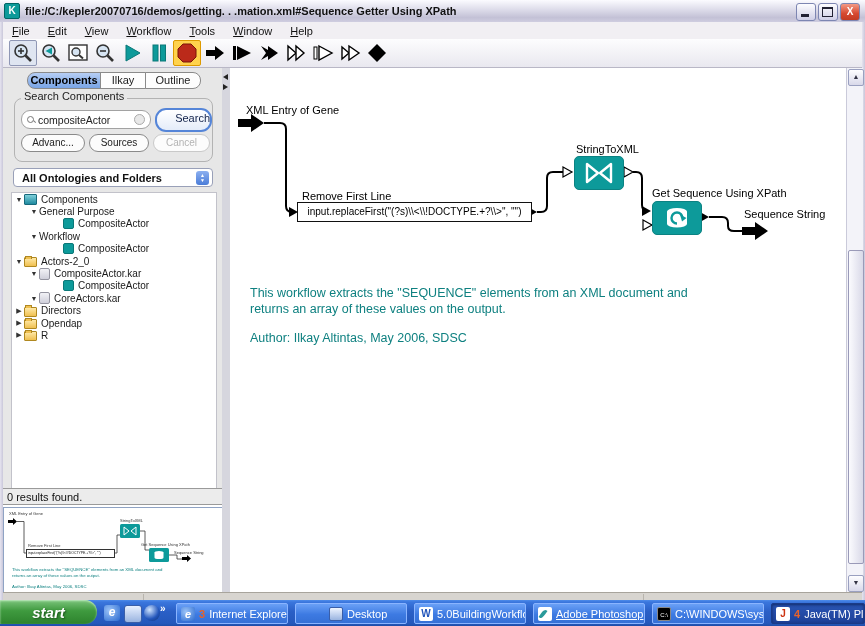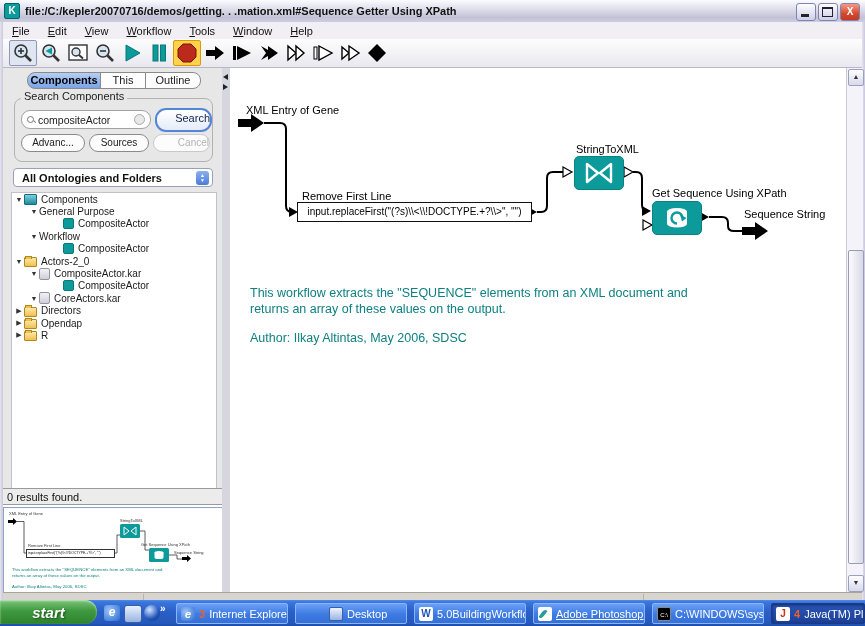--- a/index.html
+++ b/index.html
@@ -232,35 +232,35 @@
       </span>
     <span class="tbtn">
       <svg width="22" height="22">
           <polygon points="11,2 20,11 11,20 2,11" fill="#000"></polygon>
         </svg>
       </span>
   </div>
 
   <div class="abs" id="leftpanel">
     <div class="abs tab active" style="left:24px;width:72px;border-radius:8px 0 0 8px;">Components</div>
-    <div class="abs tab" style="left:97px;width:44px;">This</div>
+    <div class="abs tab" style="left:97px;width:44px;">Ilkay</div>
     <div class="abs tab" style="left:142px;width:54px;border-radius:0 8px 8px 0;">Outline</div>
 
     <div class="abs" id="groupbox"></div>
     <div class="abs" id="grouplabel">Search Components</div>
 
     <div class="abs" id="searchfield">
       <span class="mag"></span>
       <span>compositeActor</span>
       <span id="clearbtn"></span>
     </div>
     <div class="abs" id="searchbtn">Search</div>
     <div class="abs pillbtn" style="left:18px;width:62px;">Advanc...</div>
     <div class="abs pillbtn" style="left:86px;width:58px;">Sources</div>
-    <div class="abs pillbtn disabled" style="left:150px;width:55px;text-align:right;">Cancel</div>
+    <div class="abs pillbtn disabled" style="left:150px;width:55px;">Cancel</div>
 
     <div class="abs" id="ontology">
       <span>All Ontologies and Folders</span>
       <span class="abs" id="ontostep">
           <span>▲</span>
           <span>▼</span>
         </span>
     </div>
 
     <div class="abs" id="tree">

